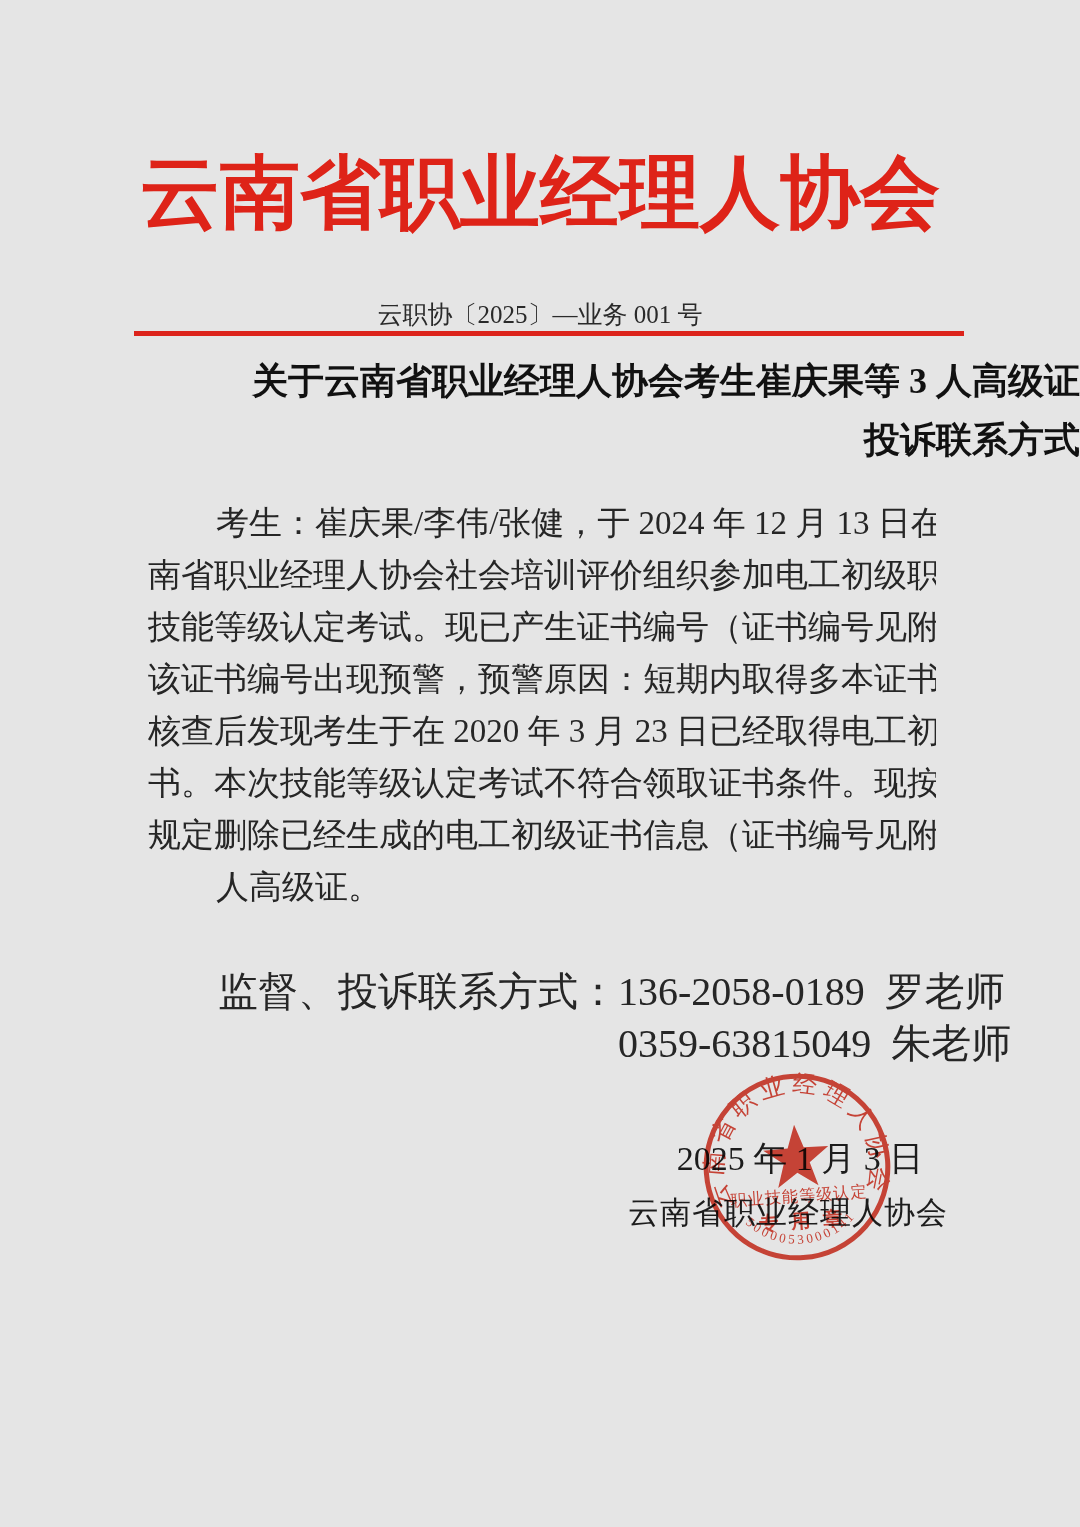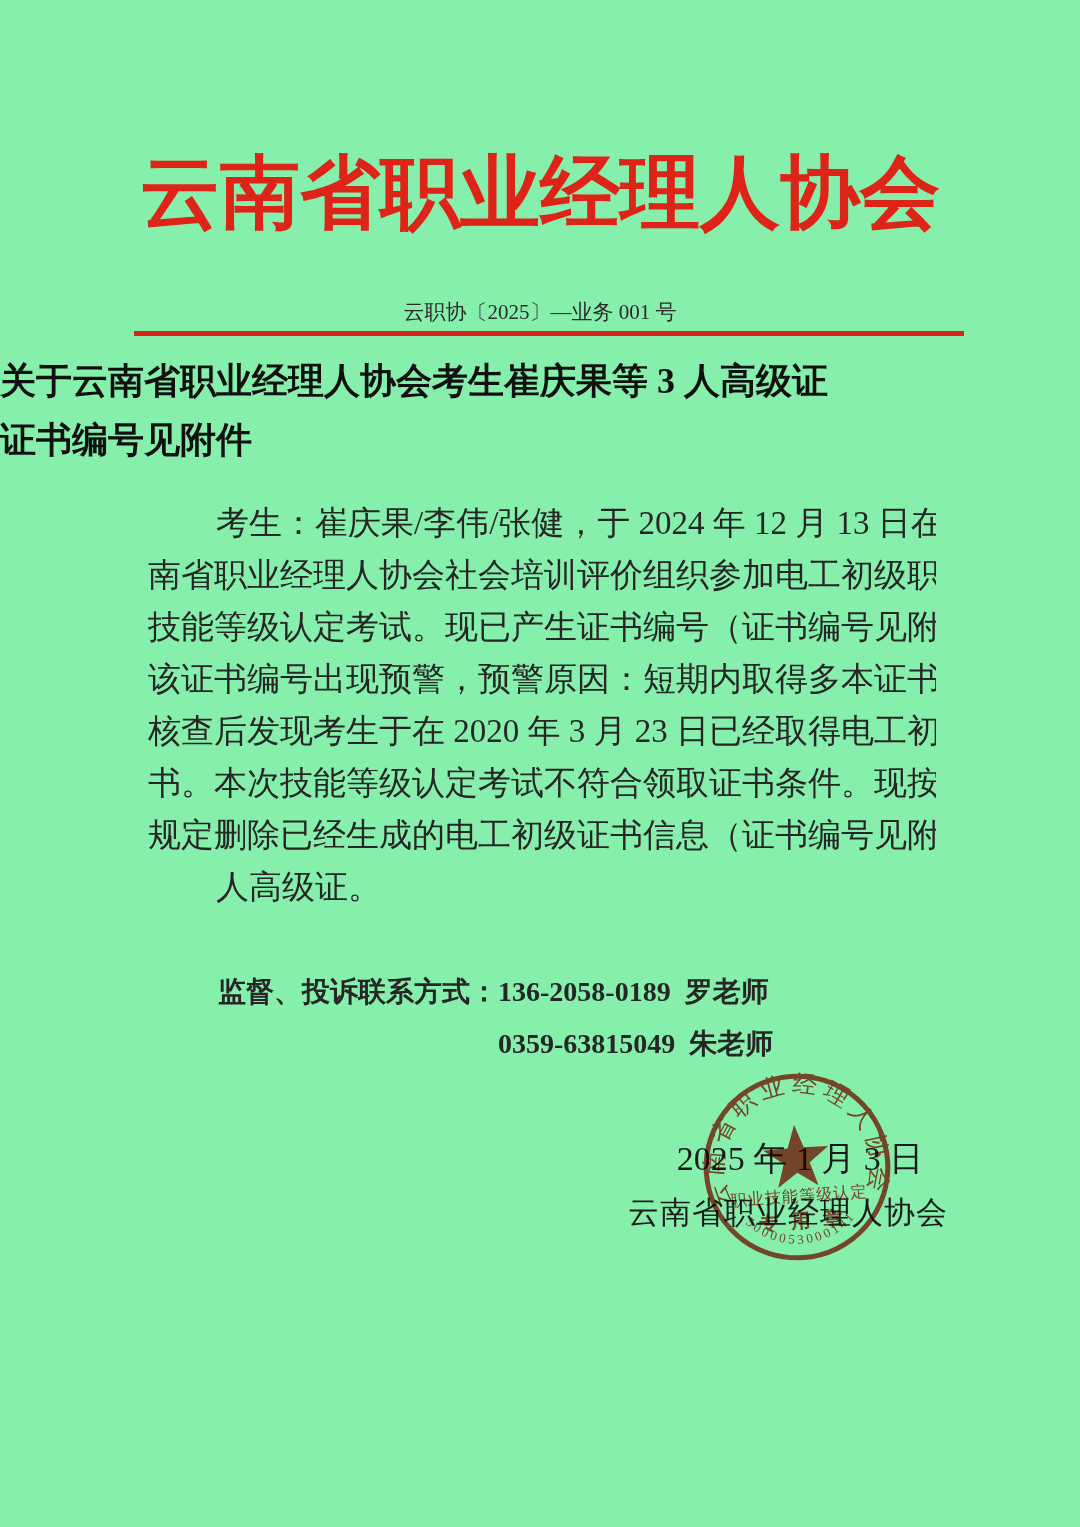--- a/index.html
+++ b/index.html
@@ -1,67 +1,66 @@
 <!DOCTYPE html>
 <html><head>
 <meta charset="utf-8">
 <style>
   html,body{margin:0;padding:0;background:#ffffff;}
   .page{
     position:relative;
     width:1080px;height:1527px;
-    background:#86efac;
+    background:#e5e5e5;
     overflow:hidden;
     font-family:"Liberation Serif","DejaVu Serif",serif;
     color:#1f1f1f;
   }
   .org-title{
     position:absolute;top:140px;left:0;width:1080px;
     text-align:center;
     font-size:80px;font-weight:bold;
     color:#de2318;
     letter-spacing:0px;
     white-space:nowrap;
   }
   .doc-number{
     position:absolute;top:298px;left:0;width:1080px;
     text-align:center;
-    font-size:21px;
+    font-size:25px;
     color:#2a2a2a;
     white-space:nowrap;
   }
   .red-line{
     position:absolute;top:331px;left:134px;
     width:830px;height:5px;
     background:#dc231b;
   }
   .notice-heading{
     position:absolute;top:352px;left:0;width:1080px;
-    text-align:left;
+    text-align:right;
     font-size:36px;font-weight:bold;
     color:#111;
     line-height:59px;
   }
   .body-block{
     position:absolute;top:497px;left:148px;width:788px;
     font-size:33px;color:#262626;
   }
   .body-line{
     height:52px;line-height:52px;
     text-align:justify;text-align-last:justify;
     white-space:nowrap;
     overflow:hidden;
   }
   .body-line.indent{padding-left:68px;}
   .body-line.no-justify{text-align:left;text-align-last:left;}
   .contact{
     position:absolute;top:966px;left:218px;
-    font-size:28px;color:#262626;
+    font-size:40px;color:#262626;
     line-height:52px;
-    font-weight:bold;
   }
   .contact-row{display:flex;white-space:pre;}
   .contact-spacer{visibility:hidden;}
   .closing-date{
     position:absolute;top:1136px;left:0;width:1080px;
     text-align:center;
     font-size:34px;color:#1c1c1c;
     padding-left:520px;box-sizing:border-box;
     white-space:nowrap;
   }
@@ -89,21 +88,21 @@
 <div class="page">
 
   <div class="org-title">云南省职业经理人协会</div>
 
   <div class="doc-number">云职协〔2025〕—业务 001 号</div>
 
   <div class="red-line"></div>
 
   <div class="notice-heading">
     <div>关于云南省职业经理人协会考生崔庆果等 3 人高级证</div>
-    <div>证书编号见附件</div>
+    <div>投诉联系方式</div>
   </div>
 
   <div class="body-block">
     <div class="body-line indent">考生：崔庆果/李伟/张健，于 2024 年 12 月 13 日在云</div>
     <div class="body-line">南省职业经理人协会社会培训评价组织参加电工初级职业</div>
     <div class="body-line">技能等级认定考试。现已产生证书编号（证书编号见附件），</div>
     <div class="body-line">该证书编号出现预警，预警原因：短期内取得多本证书。经</div>
     <div class="body-line">核查后发现考生于在 2020 年 3 月 23 日已经取得电工初级证</div>
     <div class="body-line">书。本次技能等级认定考试不符合领取证书条件。现按相关</div>
     <div class="body-line">规定删除已经生成的电工初级证书信息（证书编号见附件）。</div>

